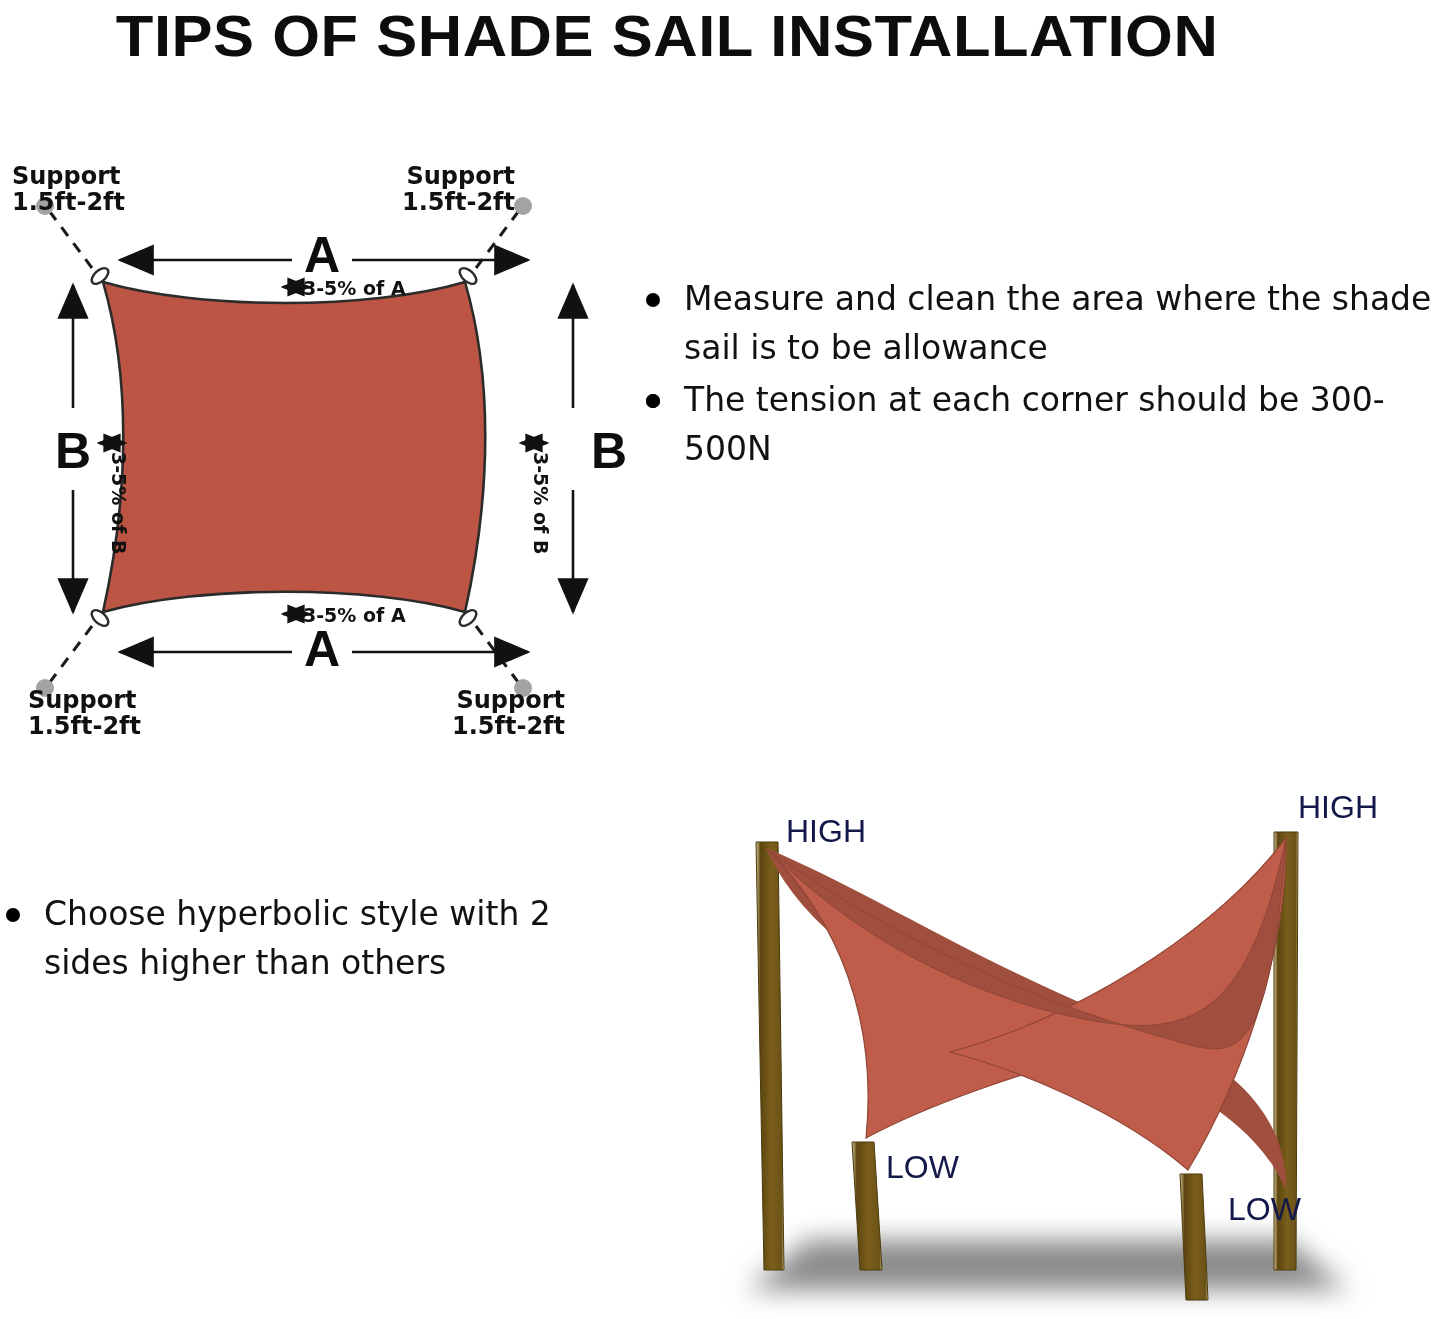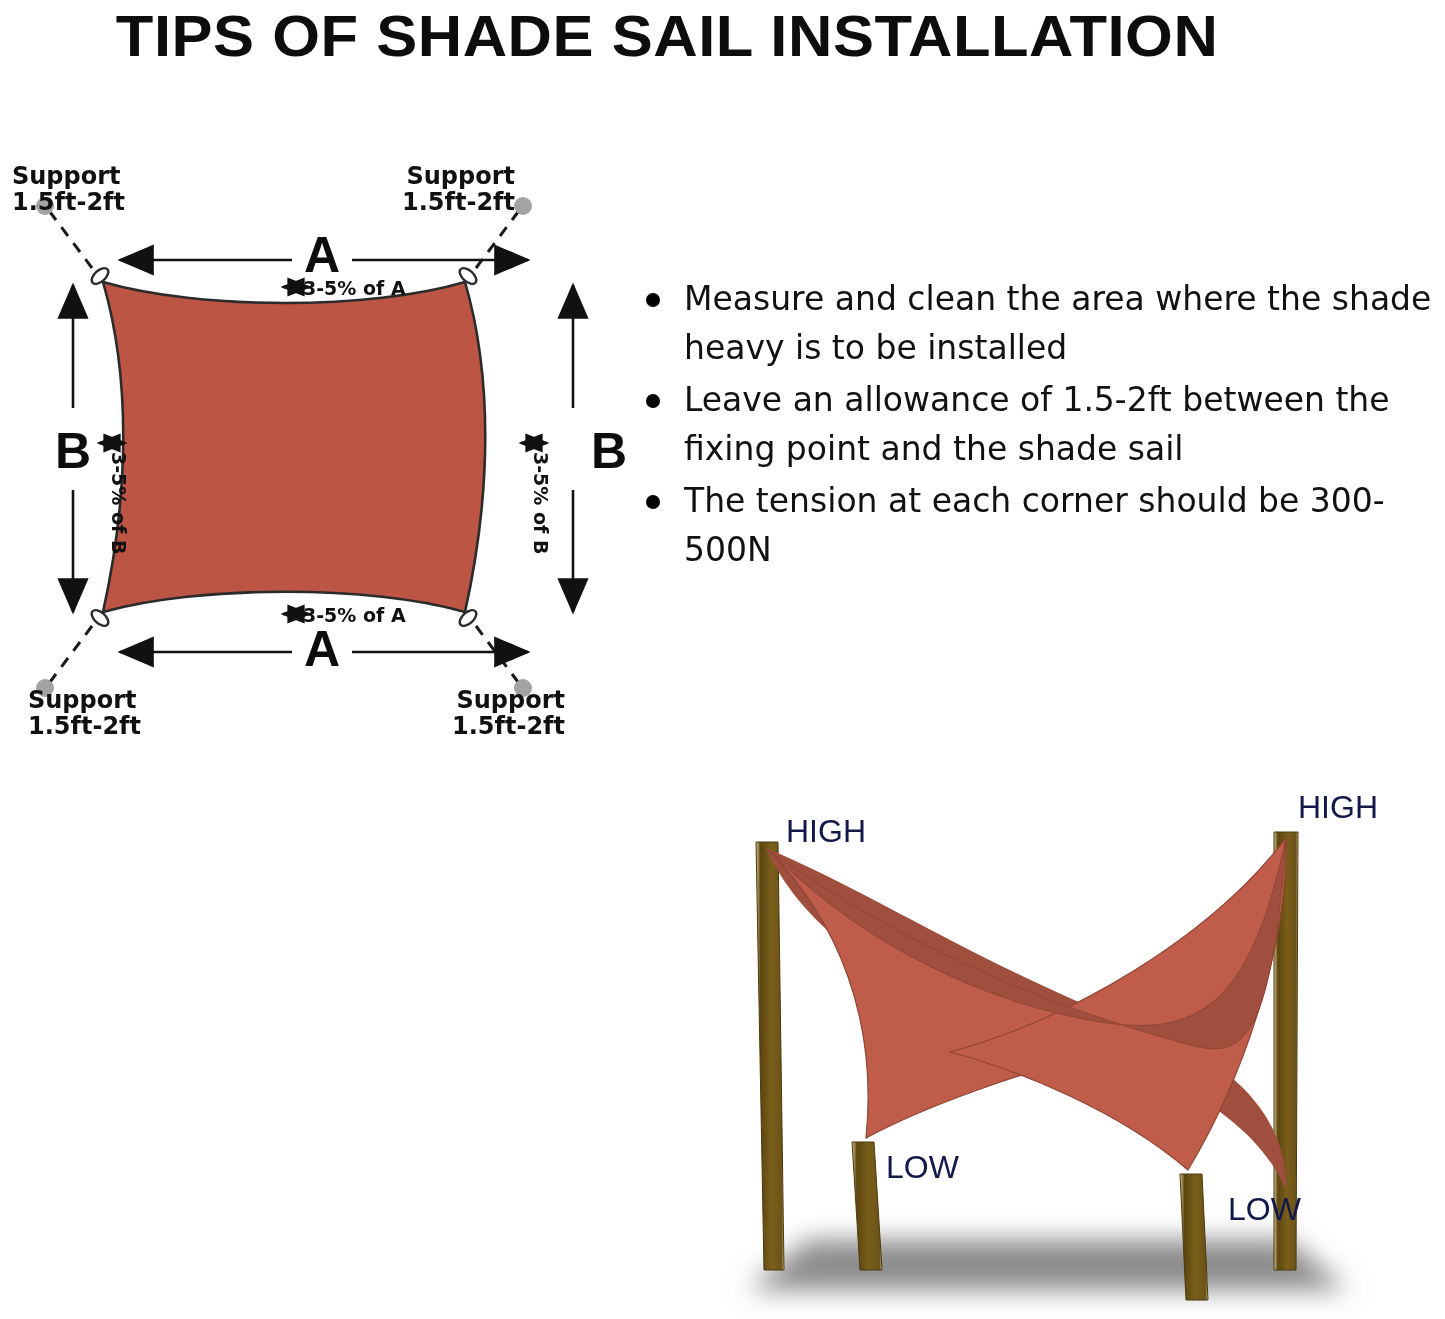--- a/index.html
+++ b/index.html
@@ -206,33 +206,36 @@
     <g font-family="DejaVu Sans, sans-serif" font-weight="bold" fill="#111">
       <text x="565" y="548" font-size="24" text-anchor="end">Support</text>
       <text x="565" y="574" font-size="24" text-anchor="end">1.5ft-2ft</text>
     </g>
   </svg>
 </div>
 
 <ul class="bullet-list" id="tips-right">
   <li class="bullet-item">
     <span class="dot"></span>
-    <span>Measure and clean the area where the shade heavy is to be installed</span>
+    <span>Measure and clean the area where the shade sail is to be allowance</span>
   </li>
   <li class="bullet-item">
     <span class="dot"></span>
-    <span>Leave an allowance of 1.5-2ft between the fixing point and the shade sail</span>
   </li>
   <li class="bullet-item">
     <span class="dot"></span>
     <span>The tension at each corner should be 300-500N</span>
   </li>
 </ul>
 
 <ul class="bullet-list" id="tips-left">
+  <li class="bullet-item">
+    <span class="dot"></span>
+    <span>Choose hyperbolic style with 2 sides higher than others</span>
+  </li>
 </ul>
 
 <div id="hyper-diagram">
   <svg width="790" height="549" viewBox="0 0 790 549" xmlns="http://www.w3.org/2000/svg">
     <defs>
       <filter id="softShadow" x="-20%" y="-50%" width="140%" height="220%">
         <feGaussianBlur stdDeviation="13"></feGaussianBlur>
       </filter>
       <linearGradient id="postGrad" x1="0" y1="0" x2="1" y2="0">
         <stop offset="0%" stop-color="#d8c79a"></stop>

